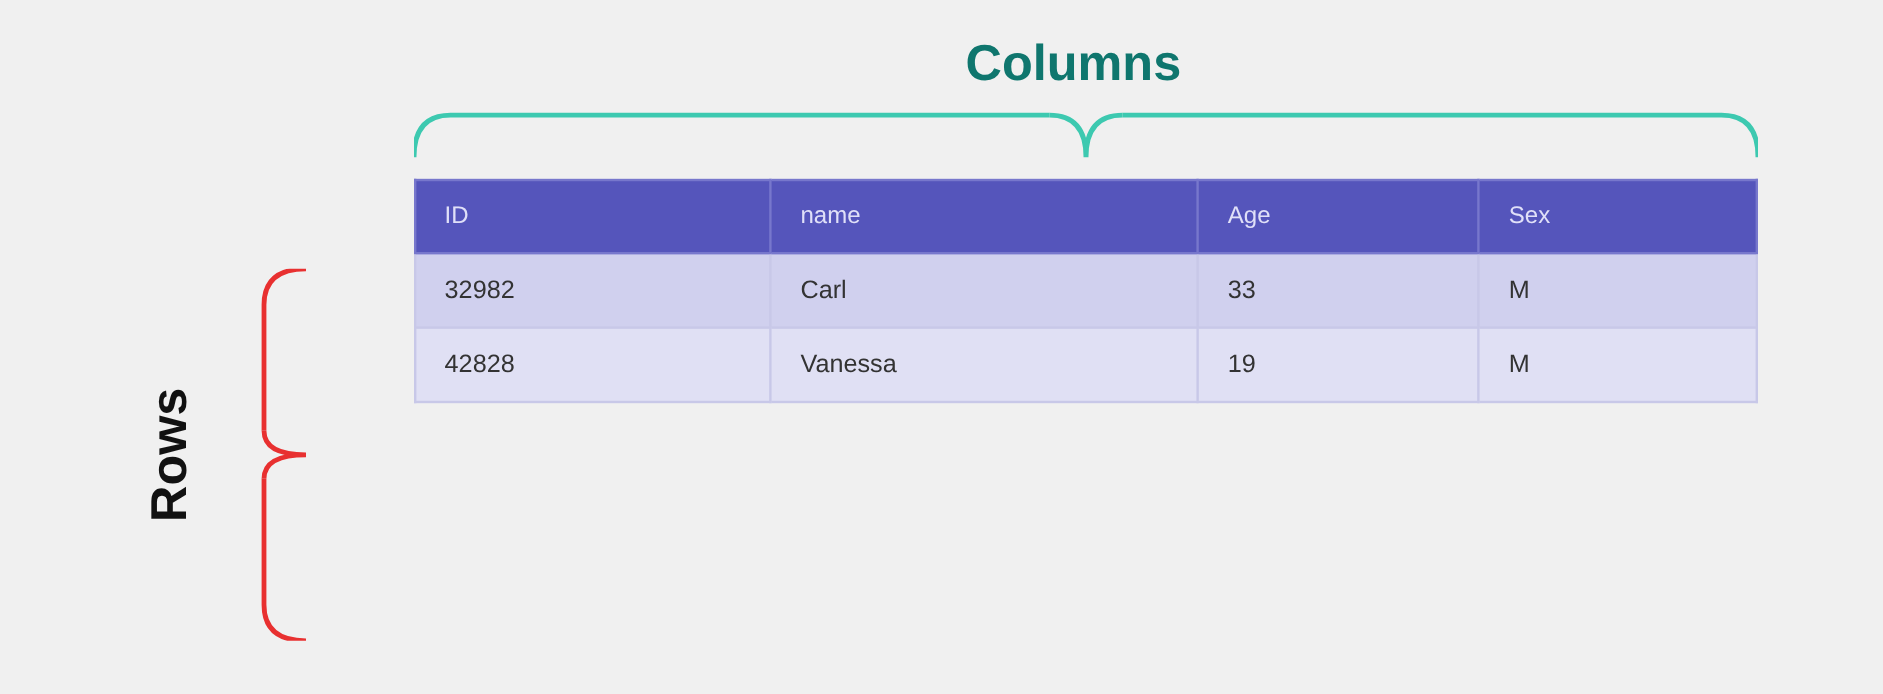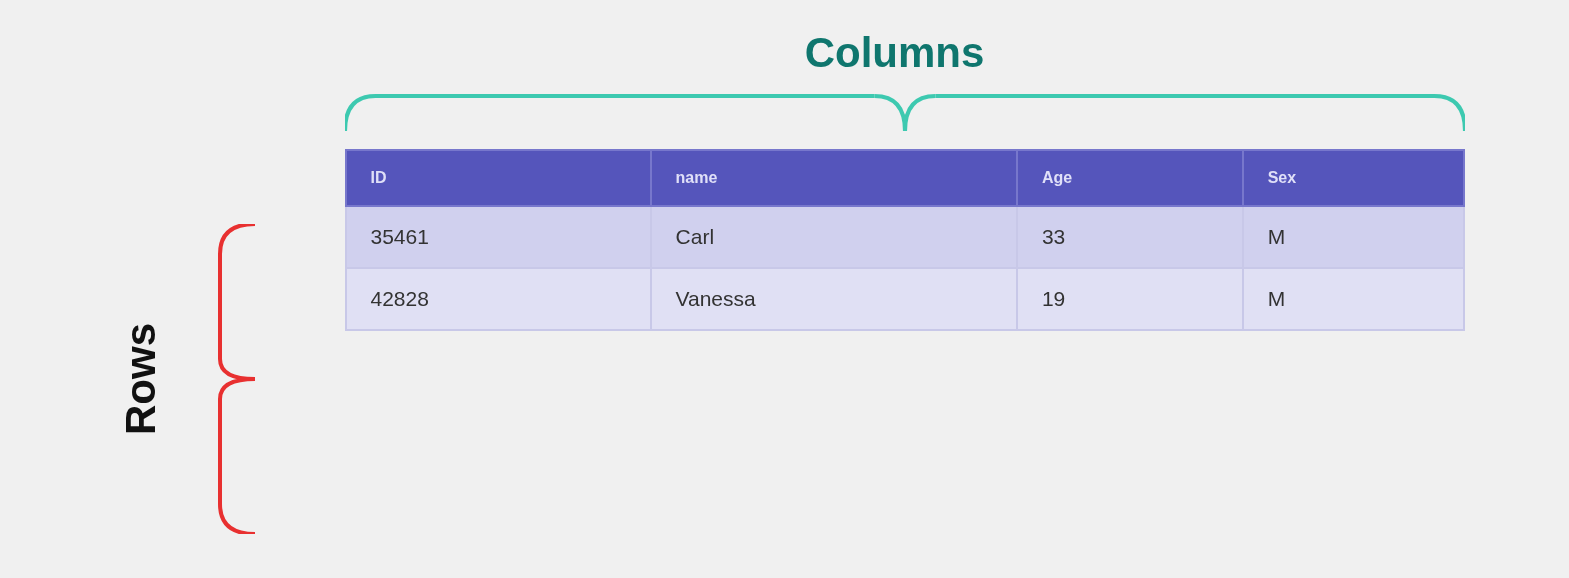--- a/index.html
+++ b/index.html
@@ -88,22 +88,22 @@
     }
 
     table {
       width: 100%;
       border-collapse: collapse;
     }
 
     thead tr th {
       background-color: #5555bb;
       color: #e0e0f8;
-      font-size: 16px;
-      font-weight: bold;
+      font-size: 20px;
+      font-weight: normal;
       padding: 18px 24px;
       text-align: left;
       border: 2px solid #7777cc;
     }
 
     tbody tr td {
       padding: 18px 24px;
       font-size: 21px;
       color: #333;
       border: 2px solid #c8c8e8;
@@ -140,21 +140,21 @@
       <thead>
         <tr>
           <th>ID</th>
           <th>name</th>
           <th>Age</th>
           <th>Sex</th>
         </tr>
       </thead>
       <tbody id="table-body">
           <tr>
-            <td>35461</td>
+            <td>32982</td>
             <td>Carl</td>
             <td>33</td>
             <td>M</td>
           </tr>
           <tr>
             <td>42828</td>
             <td>Vanessa</td>
             <td>19</td>
             <td>M</td>
           </tr>

